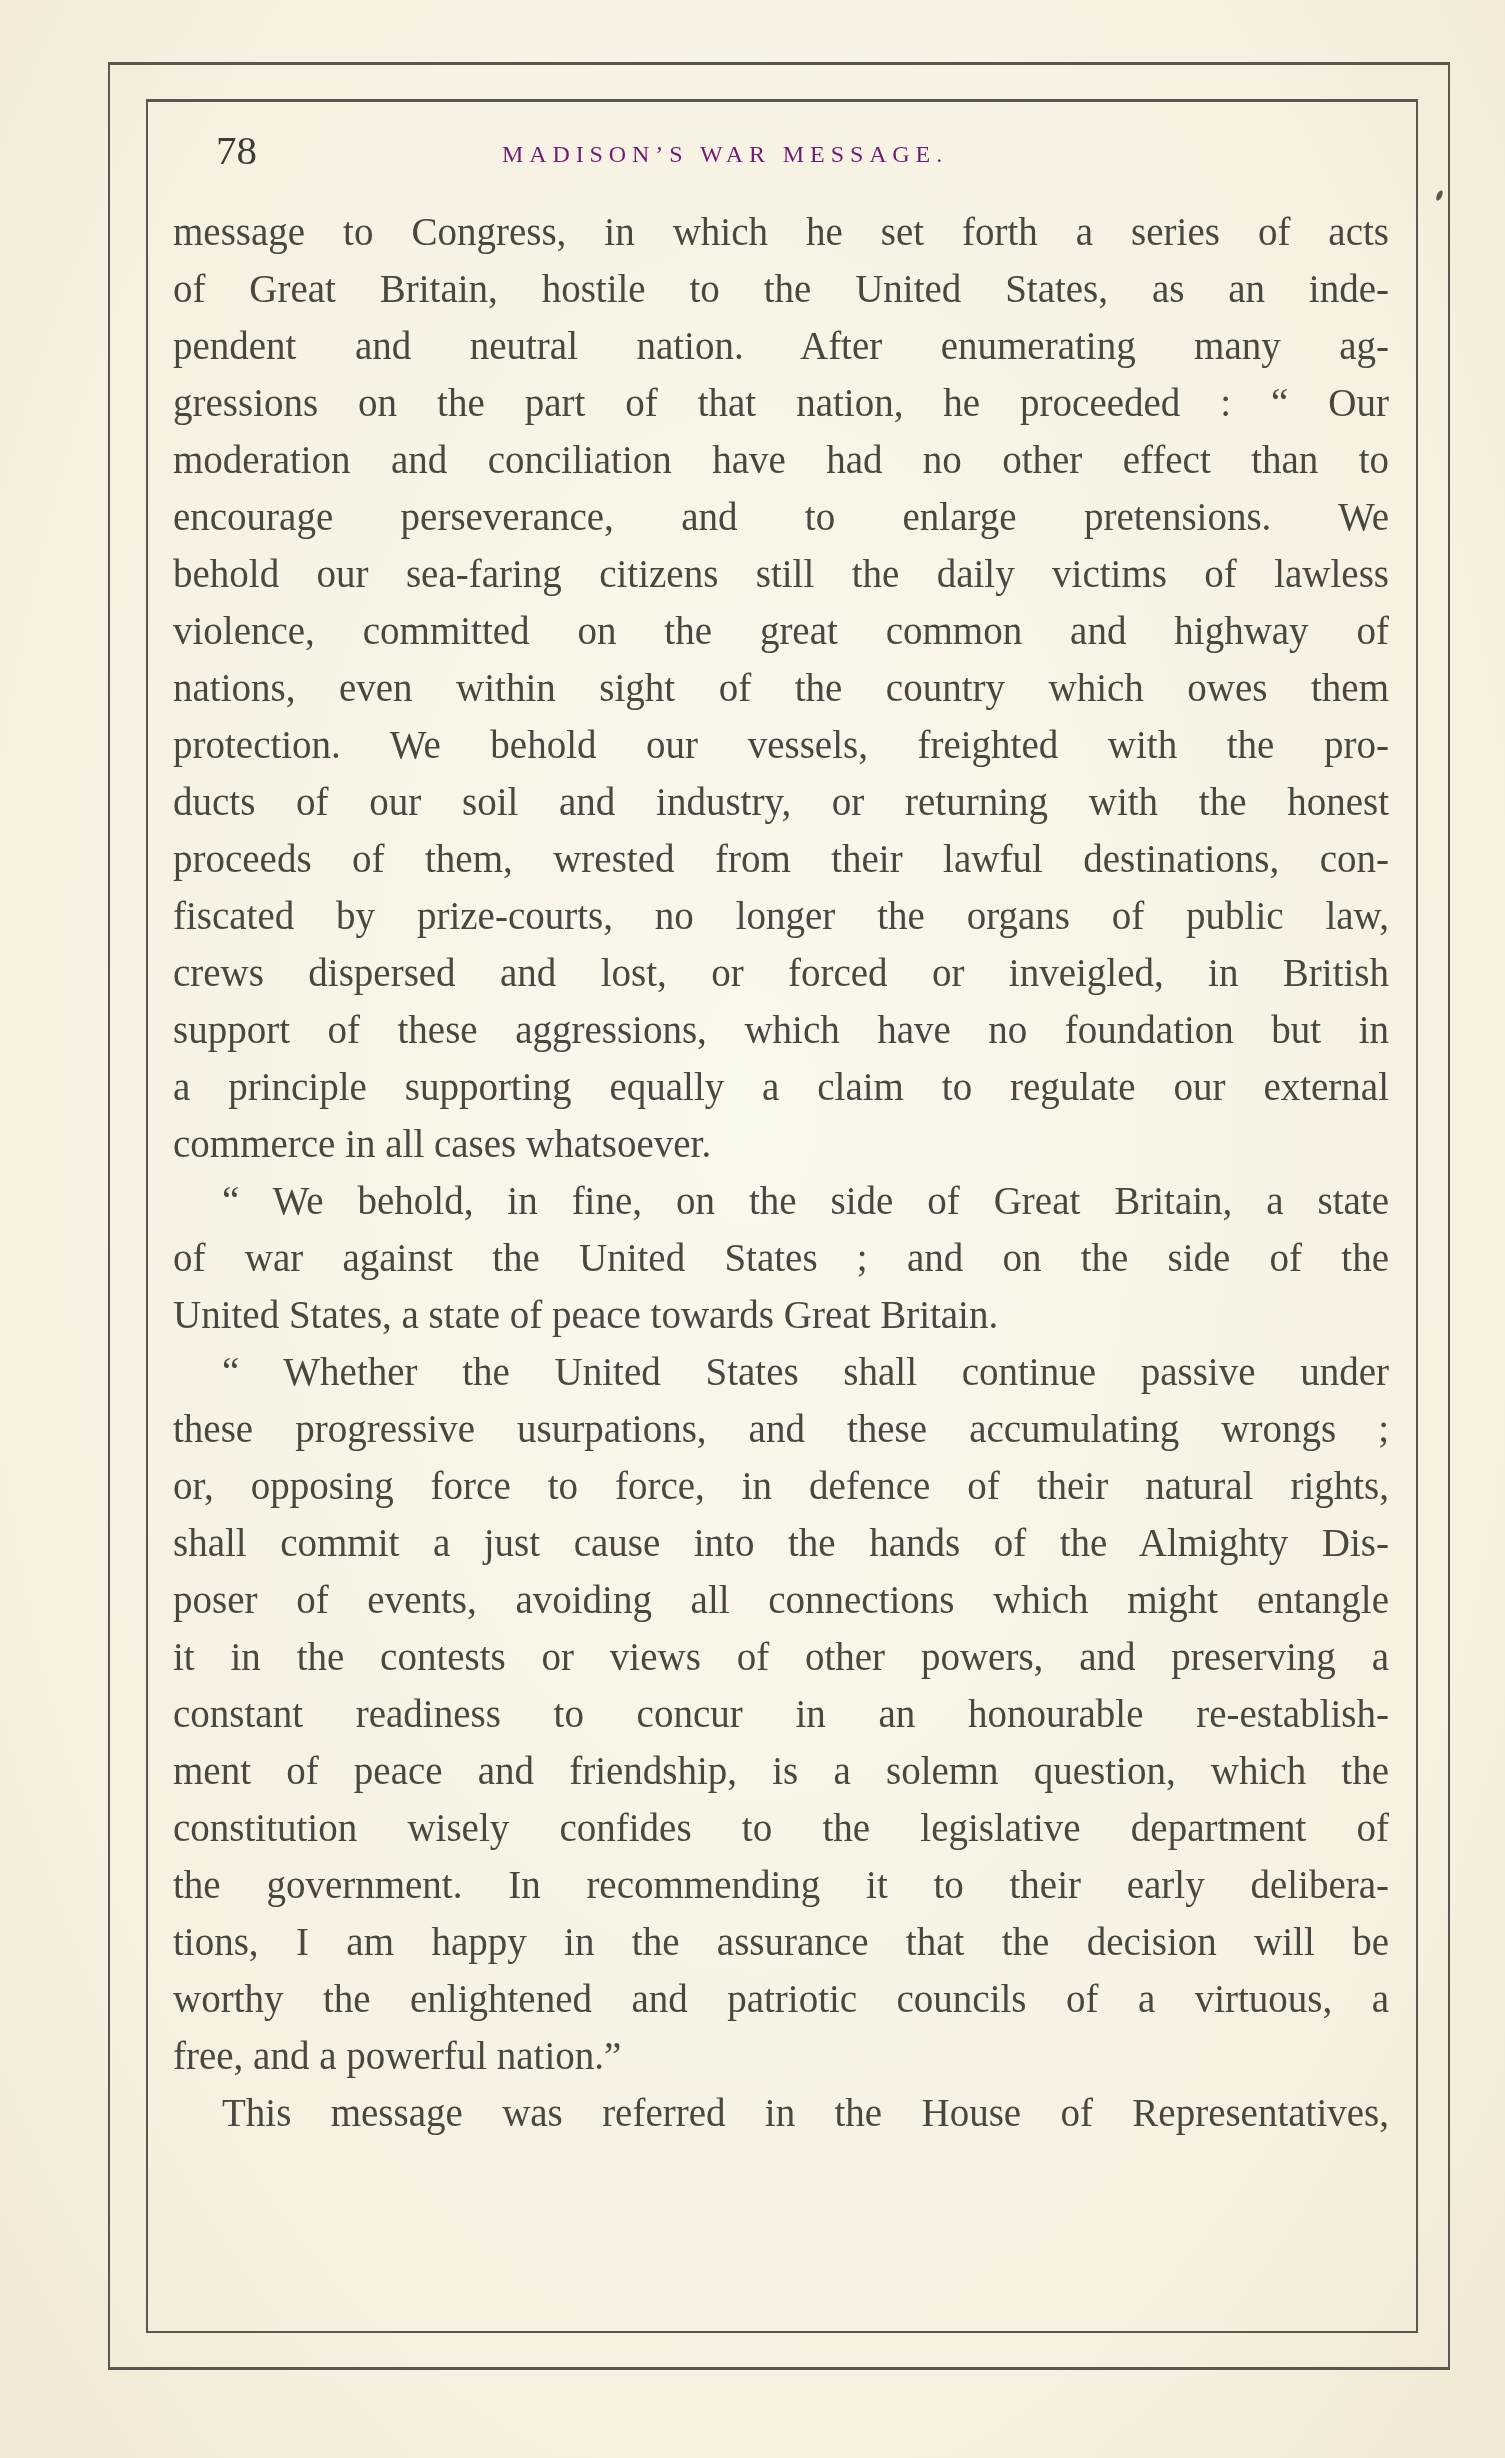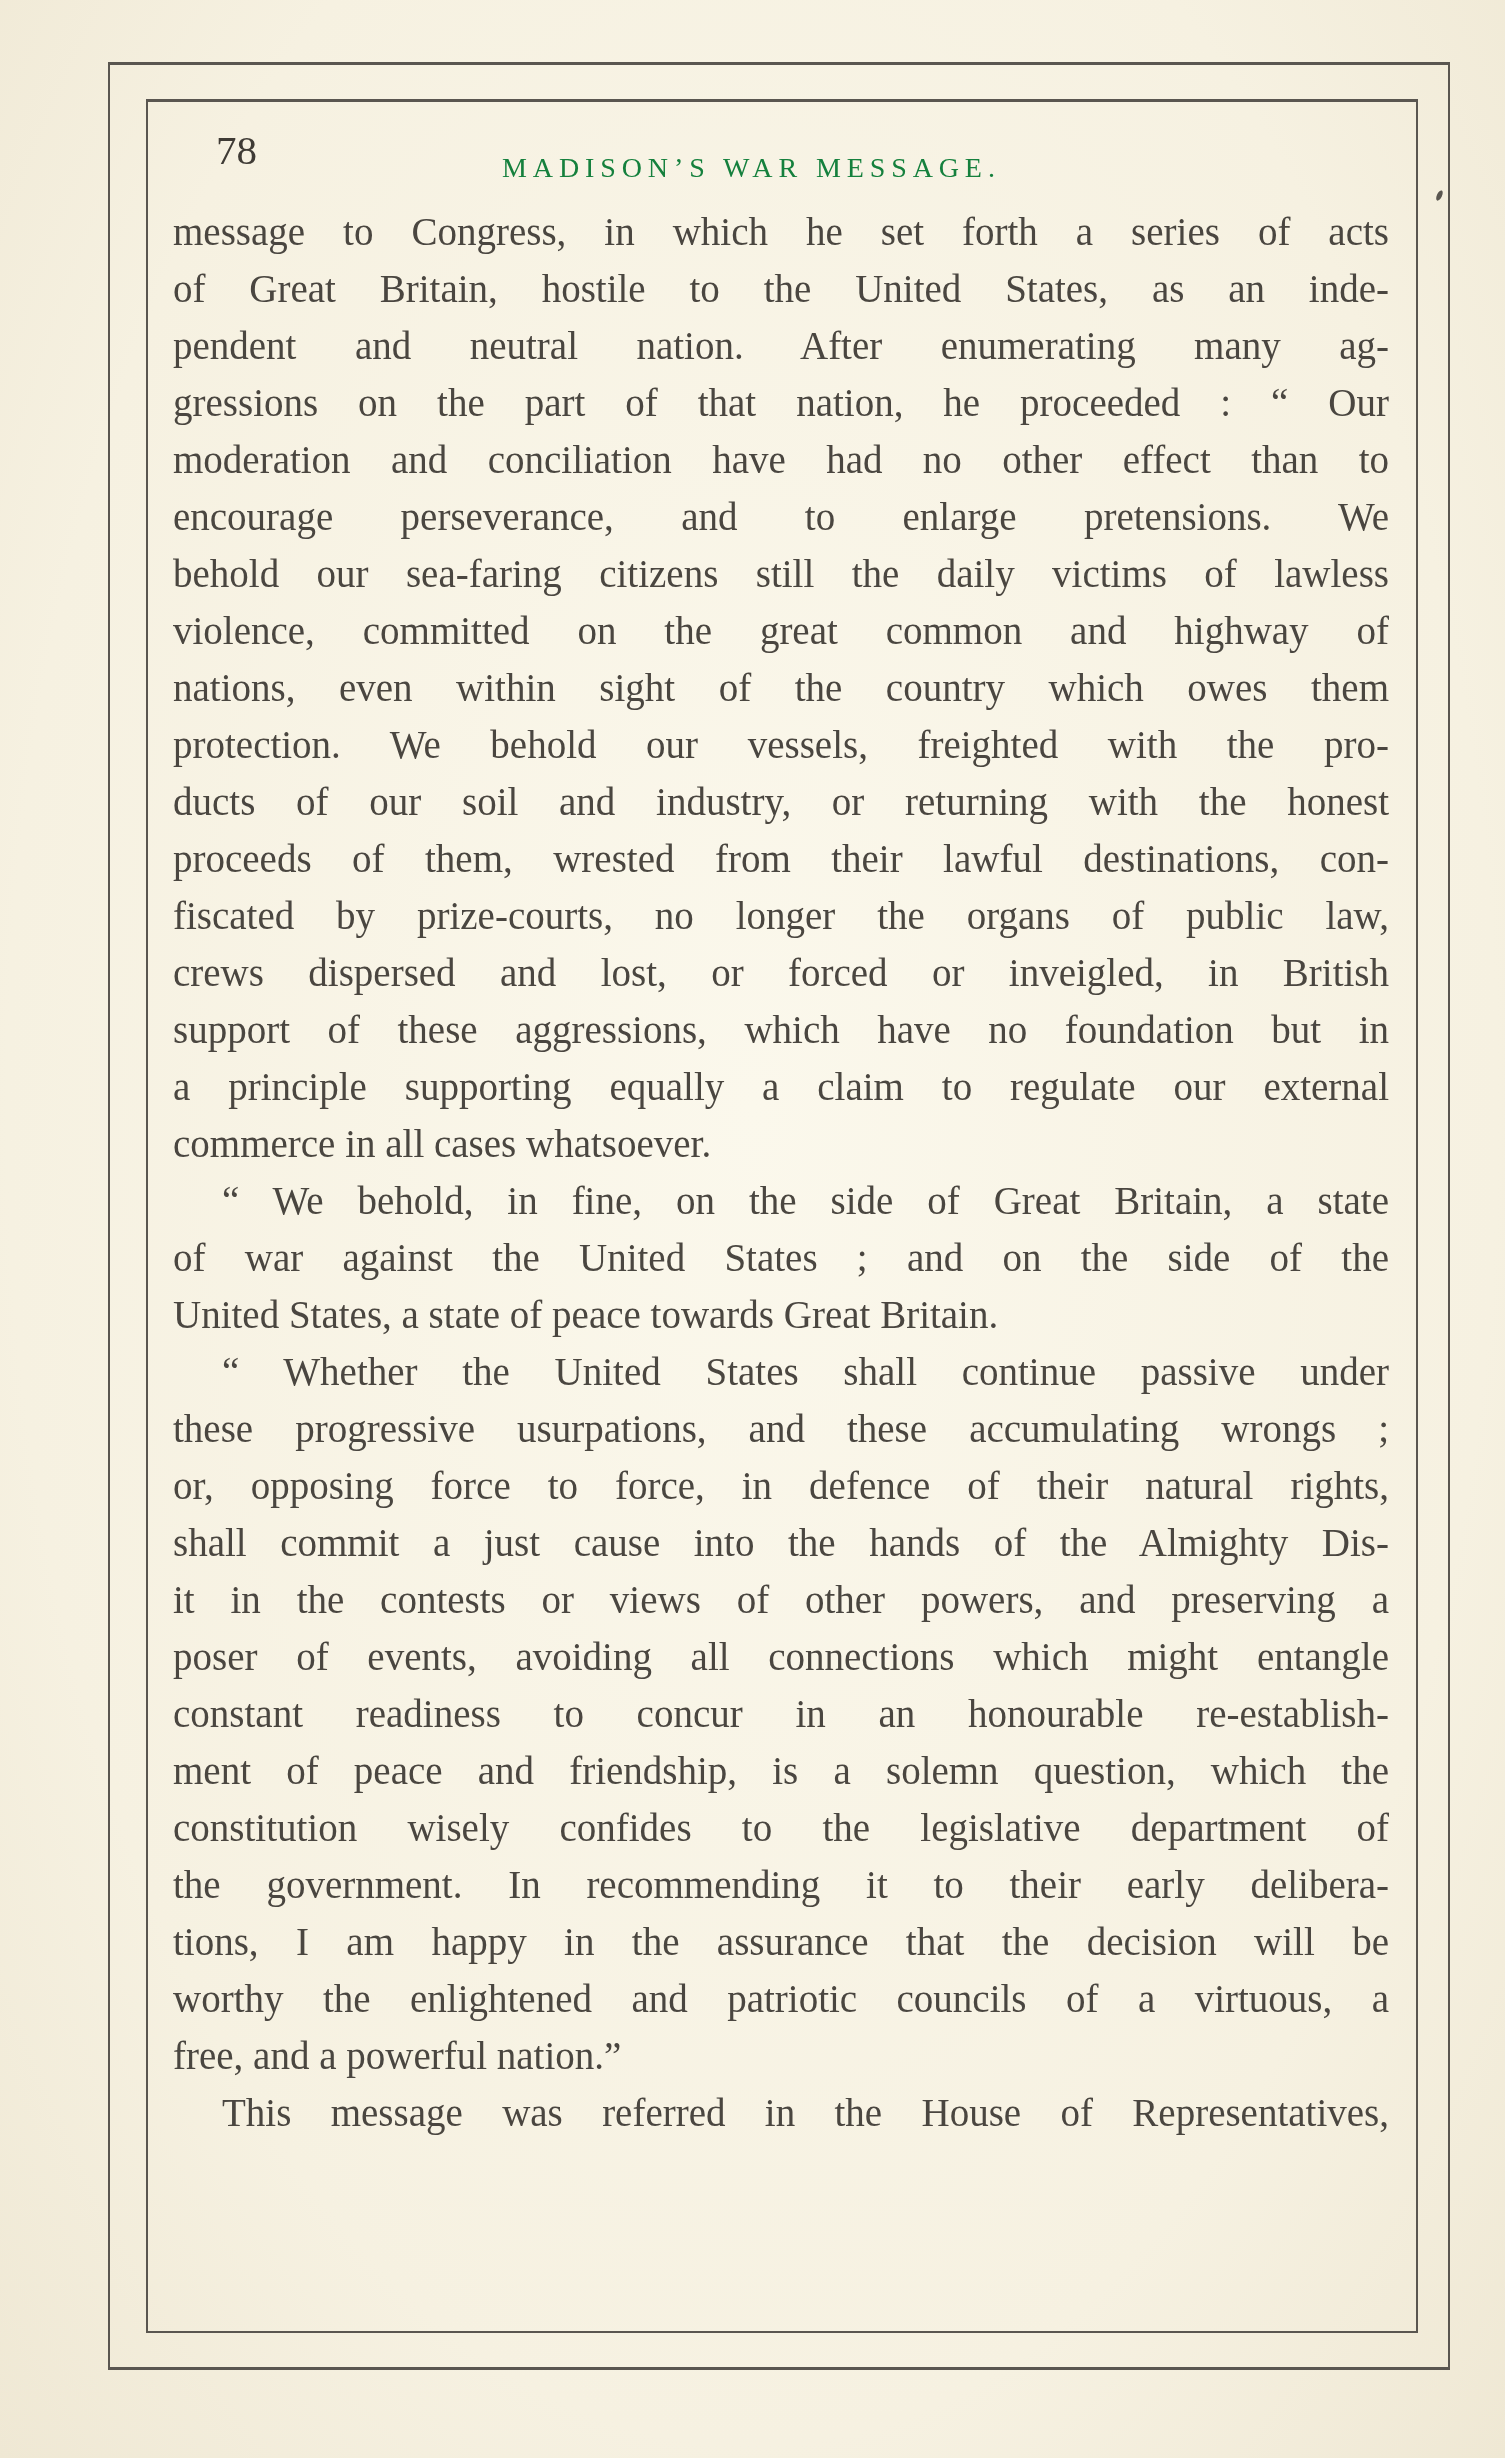--- a/index.html
+++ b/index.html
@@ -25,22 +25,22 @@
     border-top-width: 3px;
   }
   .running-head {
     position: absolute; left: 172px; top: 126px; width: 1217px; height: 49px; margin-left: 44px;
   }
   .page-number {
     position: absolute; left: 0; top: 0;
     font-size: 41px; line-height: 49px; color: #3f3b35;
   }
   .running-title {
-    position: absolute; left: 286px; top: 17px;
-    font-size: 28px; line-height: 49px; letter-spacing: 5.9px; color: #15803d;
+    position: absolute; left: 286px; top: 4px;
+    font-size: 24px; line-height: 49px; letter-spacing: 5.9px; color: #701a75;
   }
   .text-block {
     position: absolute; left: 173px; top: 203px; width: 1216px;
   }
   .line {
     display: block; height: 57px; line-height: 57px;
     font-size: 39px; white-space: nowrap;
     text-align: justify; text-align-last: justify;
     color: #4a4640;
   }
@@ -81,22 +81,22 @@
     <span class="line">support of these aggressions, which have no foundation but in</span>
     <span class="line">a principle supporting equally a claim to regulate our external</span>
     <span class="line last">commerce in all cases whatsoever.</span>
     <span class="line indent">“ We behold, in fine, on the side of Great Britain, a state</span>
     <span class="line">of war against the United States ; and on the side of the</span>
     <span class="line last">United States, a state of peace towards Great Britain.</span>
     <span class="line indent">“ Whether the United States shall continue passive under</span>
     <span class="line">these progressive usurpations, and these accumulating wrongs ;</span>
     <span class="line">or, opposing force to force, in defence of their natural rights,</span>
     <span class="line">shall commit a just cause into the hands of the Almighty Dis-</span>
+    <span class="line">poser of events, avoiding all connections which might entangle</span>
     <span class="line">it in the contests or views of other powers, and preserving a</span>
-    <span class="line">poser of events, avoiding all connections which might entangle</span>
     <span class="line">constant readiness to concur in an honourable re-establish-</span>
     <span class="line">ment of peace and friendship, is a solemn question, which the</span>
     <span class="line">constitution wisely confides to the legislative department of</span>
     <span class="line">the government. In recommending it to their early delibera-</span>
     <span class="line">tions, I am happy in the assurance that the decision will be</span>
     <span class="line">worthy the enlightened and patriotic councils of a virtuous, a</span>
     <span class="line last">free, and a powerful nation.”</span>
     <span class="line indent">This message was referred in the House of Representatives,</span>
   </div>
 

